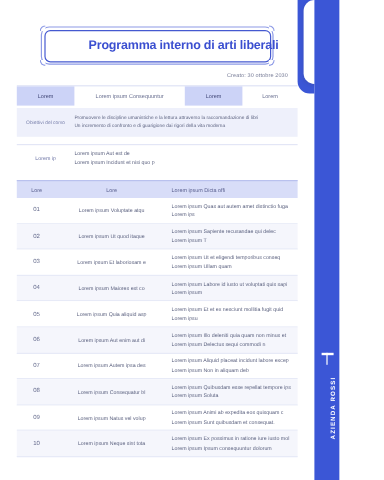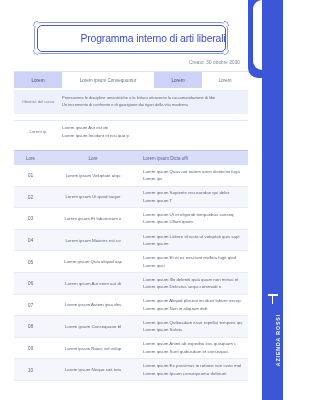--- a/index.html
+++ b/index.html
@@ -66,21 +66,21 @@
     border:1px solid #8d9ae6;
     border-radius:7px;
   }
   .plaque-inner {
     position:absolute; left:2.5px; top:2.5px; right:2.5px; bottom:2.5px;
     border:1.2px solid #4559d0;
     border-radius:5px;
     display:flex; align-items:center; justify-content:center;
   }
   .plaque-title {
-    font-size:10.4px; font-weight:normal; color:#3b4fd0;
+    font-size:10.4px; font-weight:bold; color:#3b4fd0;
     letter-spacing:-.15px; white-space:nowrap;padding-left:44px;
   }
   .notch { position:absolute; width:5px; height:5px; border:1px solid #8d9ae6; background:#fff; }
   .n-tl { left:-1px; top:-1px; border-right:none; border-bottom:none; border-top-left-radius:6px; }
   .n-tr { right:-1px; top:-1px; border-left:none; border-bottom:none; border-top-right-radius:6px; }
   .n-bl { left:-1px; bottom:-1px; border-right:none; border-top:none; border-bottom-left-radius:6px; }
   .n-br { right:-1px; bottom:-1px; border-left:none; border-top:none; border-bottom-right-radius:6px; }
 
   
   .created {

